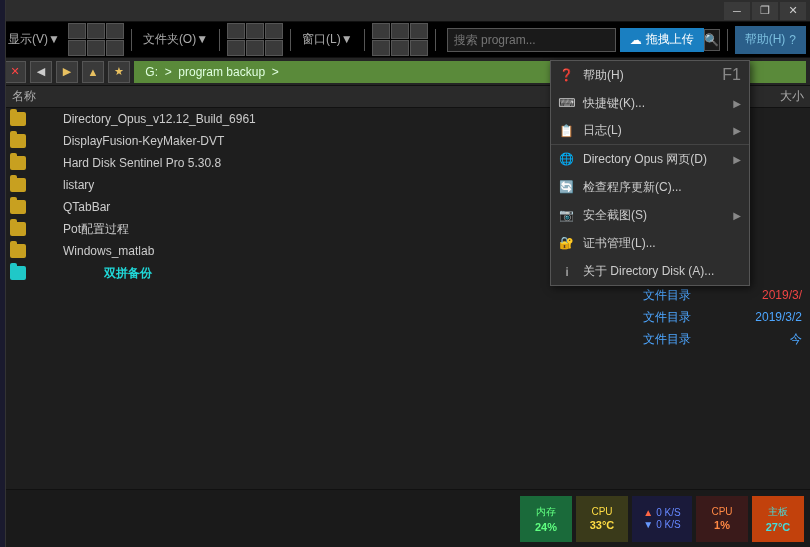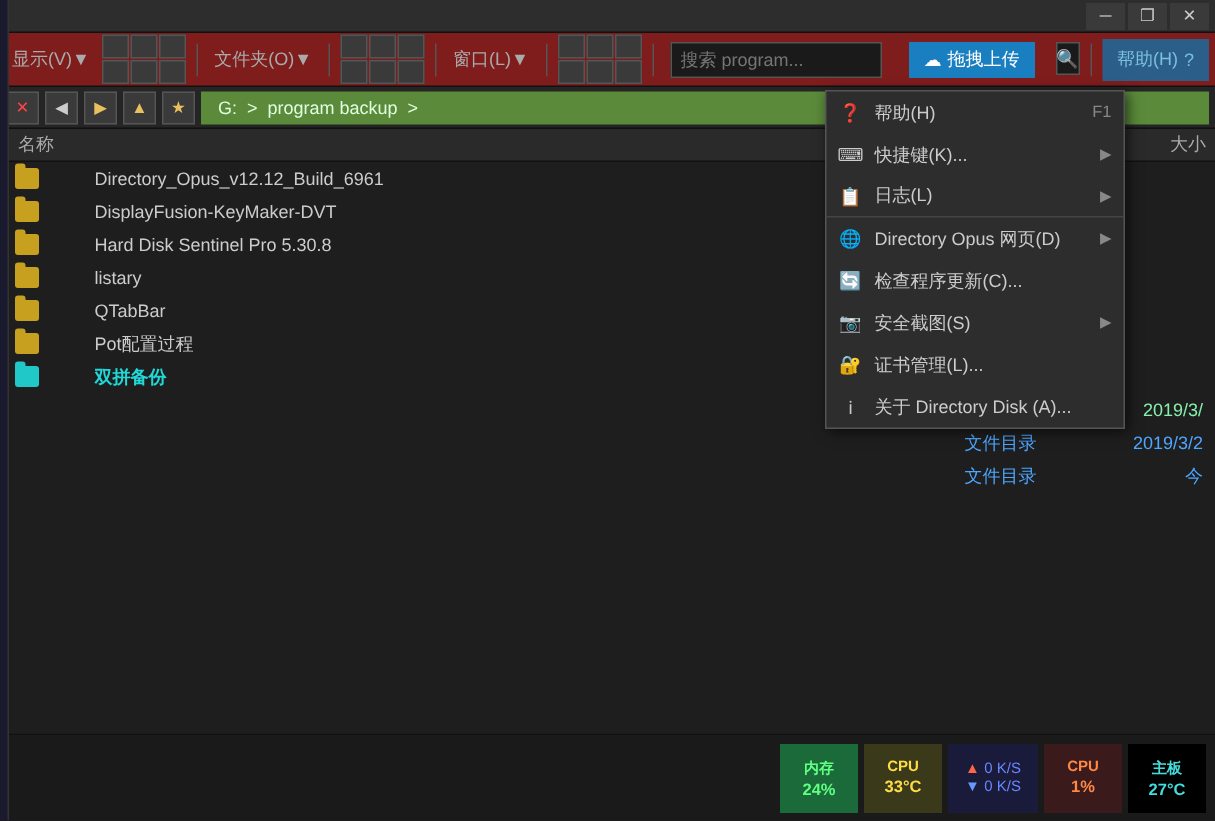--- a/index.html
+++ b/index.html
@@ -37,21 +37,21 @@
       font-size: 11px;
       cursor: pointer;
       display: flex;
       align-items: center;
       justify-content: center;
     }
 
     
     .toolbar {
       height: 36px;
-      background: #7f1d1d;
+      background: #000000;
       display: flex;
       align-items: center;
       padding: 0 4px;
       gap: 4px;
       border-bottom: 1px solid #111;
     }
     .toolbar-section {
       display: flex;
       align-items: center;
       gap: 2px;
@@ -215,21 +215,21 @@
     }
     .folder-icon.cyan { background: #20c8c8; }
     .folder-icon.cyan::before { background: #20c8c8; }
     .file-name {
       flex: 1;
       font-size: 12px;
       white-space: nowrap;
       overflow: hidden;
       text-overflow: ellipsis;
     }
-    .file-name.cyan { color: #20d8d8; font-weight: bold; }
+    .file-name.cyan { color: #20d8d8; font-weight: bold; margin-left: 41px; }
     .file-size {
       width: 80px;
       font-size: 12px;
       text-align: right;
       color: #888;
     }
     
     .file-item.blue-text .file-name { color: #4da6ff; }
     .file-item.blue-text .file-size { color: #4da6ff; }
 
@@ -278,27 +278,27 @@
       background: #1a1a3a;
       color: #6688ff;
       min-width: 60px;
     }
     .widget-cpu-usage {
       background: #3a1a1a;
       color: #ff8844;
       min-width: 52px;
     }
     .widget-temp2 {
-      background: #000000;
+      background: #c2410c;
       color: #44dddd;
       min-width: 52px;
     }
     .widget-label {
       font-size: 10px;
-      font-weight: bold;
+      font-weight: normal;
     }
     .widget-value {
       font-size: 11px;
       font-weight: bold;
     }
     .network-rows {
       display: flex;
       flex-direction: column;
       gap: 1px;
       align-items: flex-end;
@@ -344,21 +344,21 @@
       align-items: center;
       justify-content: center;
       font-size: 12px;
       flex-shrink: 0;
     }
     .menu-item-label {
       flex: 1;
     }
     .menu-item-shortcut {
       color: #888;
-      font-size: 11px;
+      font-size: 16px;
       margin-left: 16px;
     }
     .menu-arrow {
       color: #888;
       font-size: 10px;
     }
 
     
     .file-list::-webkit-scrollbar { width: 8px; }
     .file-list::-webkit-scrollbar-track { background: #1a1a1a; }
@@ -428,21 +428,21 @@
     <div class="tg-btn"></div>
     <div class="tg-btn"></div>
     <div class="tg-btn"></div>
     <div class="tg-btn"></div>
     <div class="tg-btn"></div>
     <div class="tg-btn"></div>
   </div>
 
   <div class="toolbar-separator"></div>
 
-  <div style="display:flex;gap:14px;flex:1;">
+  <div style="display:flex;align-items:center;gap:0;flex:1;">
     <div class="search-bar">
       <input type="text" placeholder="搜索 program..." style="">
     </div>
     <button class="cloud-btn">
       <span>☁</span>
       <span>拖拽上传</span>
     </button>
     <span style="width:16px;height:22px;background:#1a1a1a;border:1px solid #555;display:flex;align-items:center;justify-content:center;color:#aaa;cursor:pointer;font-size:12px;">🔍</span>
   </div>
 
@@ -498,28 +498,33 @@
         <div class="folder-icon"></div>
         <span class="file-name">QTabBar</span>
         <span class="file-size"></span>
       </div>
       <div class="file-item">
         <div class="folder-icon"></div>
         <span class="file-name">Pot配置过程</span>
         <span class="file-size"></span>
       </div>
       <div class="file-item">
+        <div class="folder-icon"></div>
+        <span class="file-name">Windows_matlab</span>
+        <span class="file-size"></span>
+      </div>
+      <div class="file-item">
         <div class="folder-icon cyan"></div>
         <span class="file-name cyan">双拼备份</span>
         <span class="file-size"></span>
       </div>
 
       <div class="file-item blue-text" style="justify-content:flex-end;padding-right:8px;">
         <span class="file-name" style="color:#4da6ff;text-align:right;">文件目录</span>
-        <span class="file-size" style="color:#86efac;">2019/3/</span>
+        <span class="file-size" style="color:#ef4444;">2019/3/</span>
       </div>
       <div class="file-item blue-text" style="justify-content:flex-end;padding-right:8px;">
         <span class="file-name" style="color:#4da6ff;text-align:right;">文件目录</span>
         <span class="file-size" style="color:#4da6ff;">2019/3/2</span>
       </div>
       <div class="file-item blue-text" style="justify-content:flex-end;padding-right:8px;">
         <span class="file-name" style="color:#4da6ff;text-align:right;">文件目录</span>
         <span class="file-size" style="color:#4da6ff;">今</span>
       </div>
     </div>

